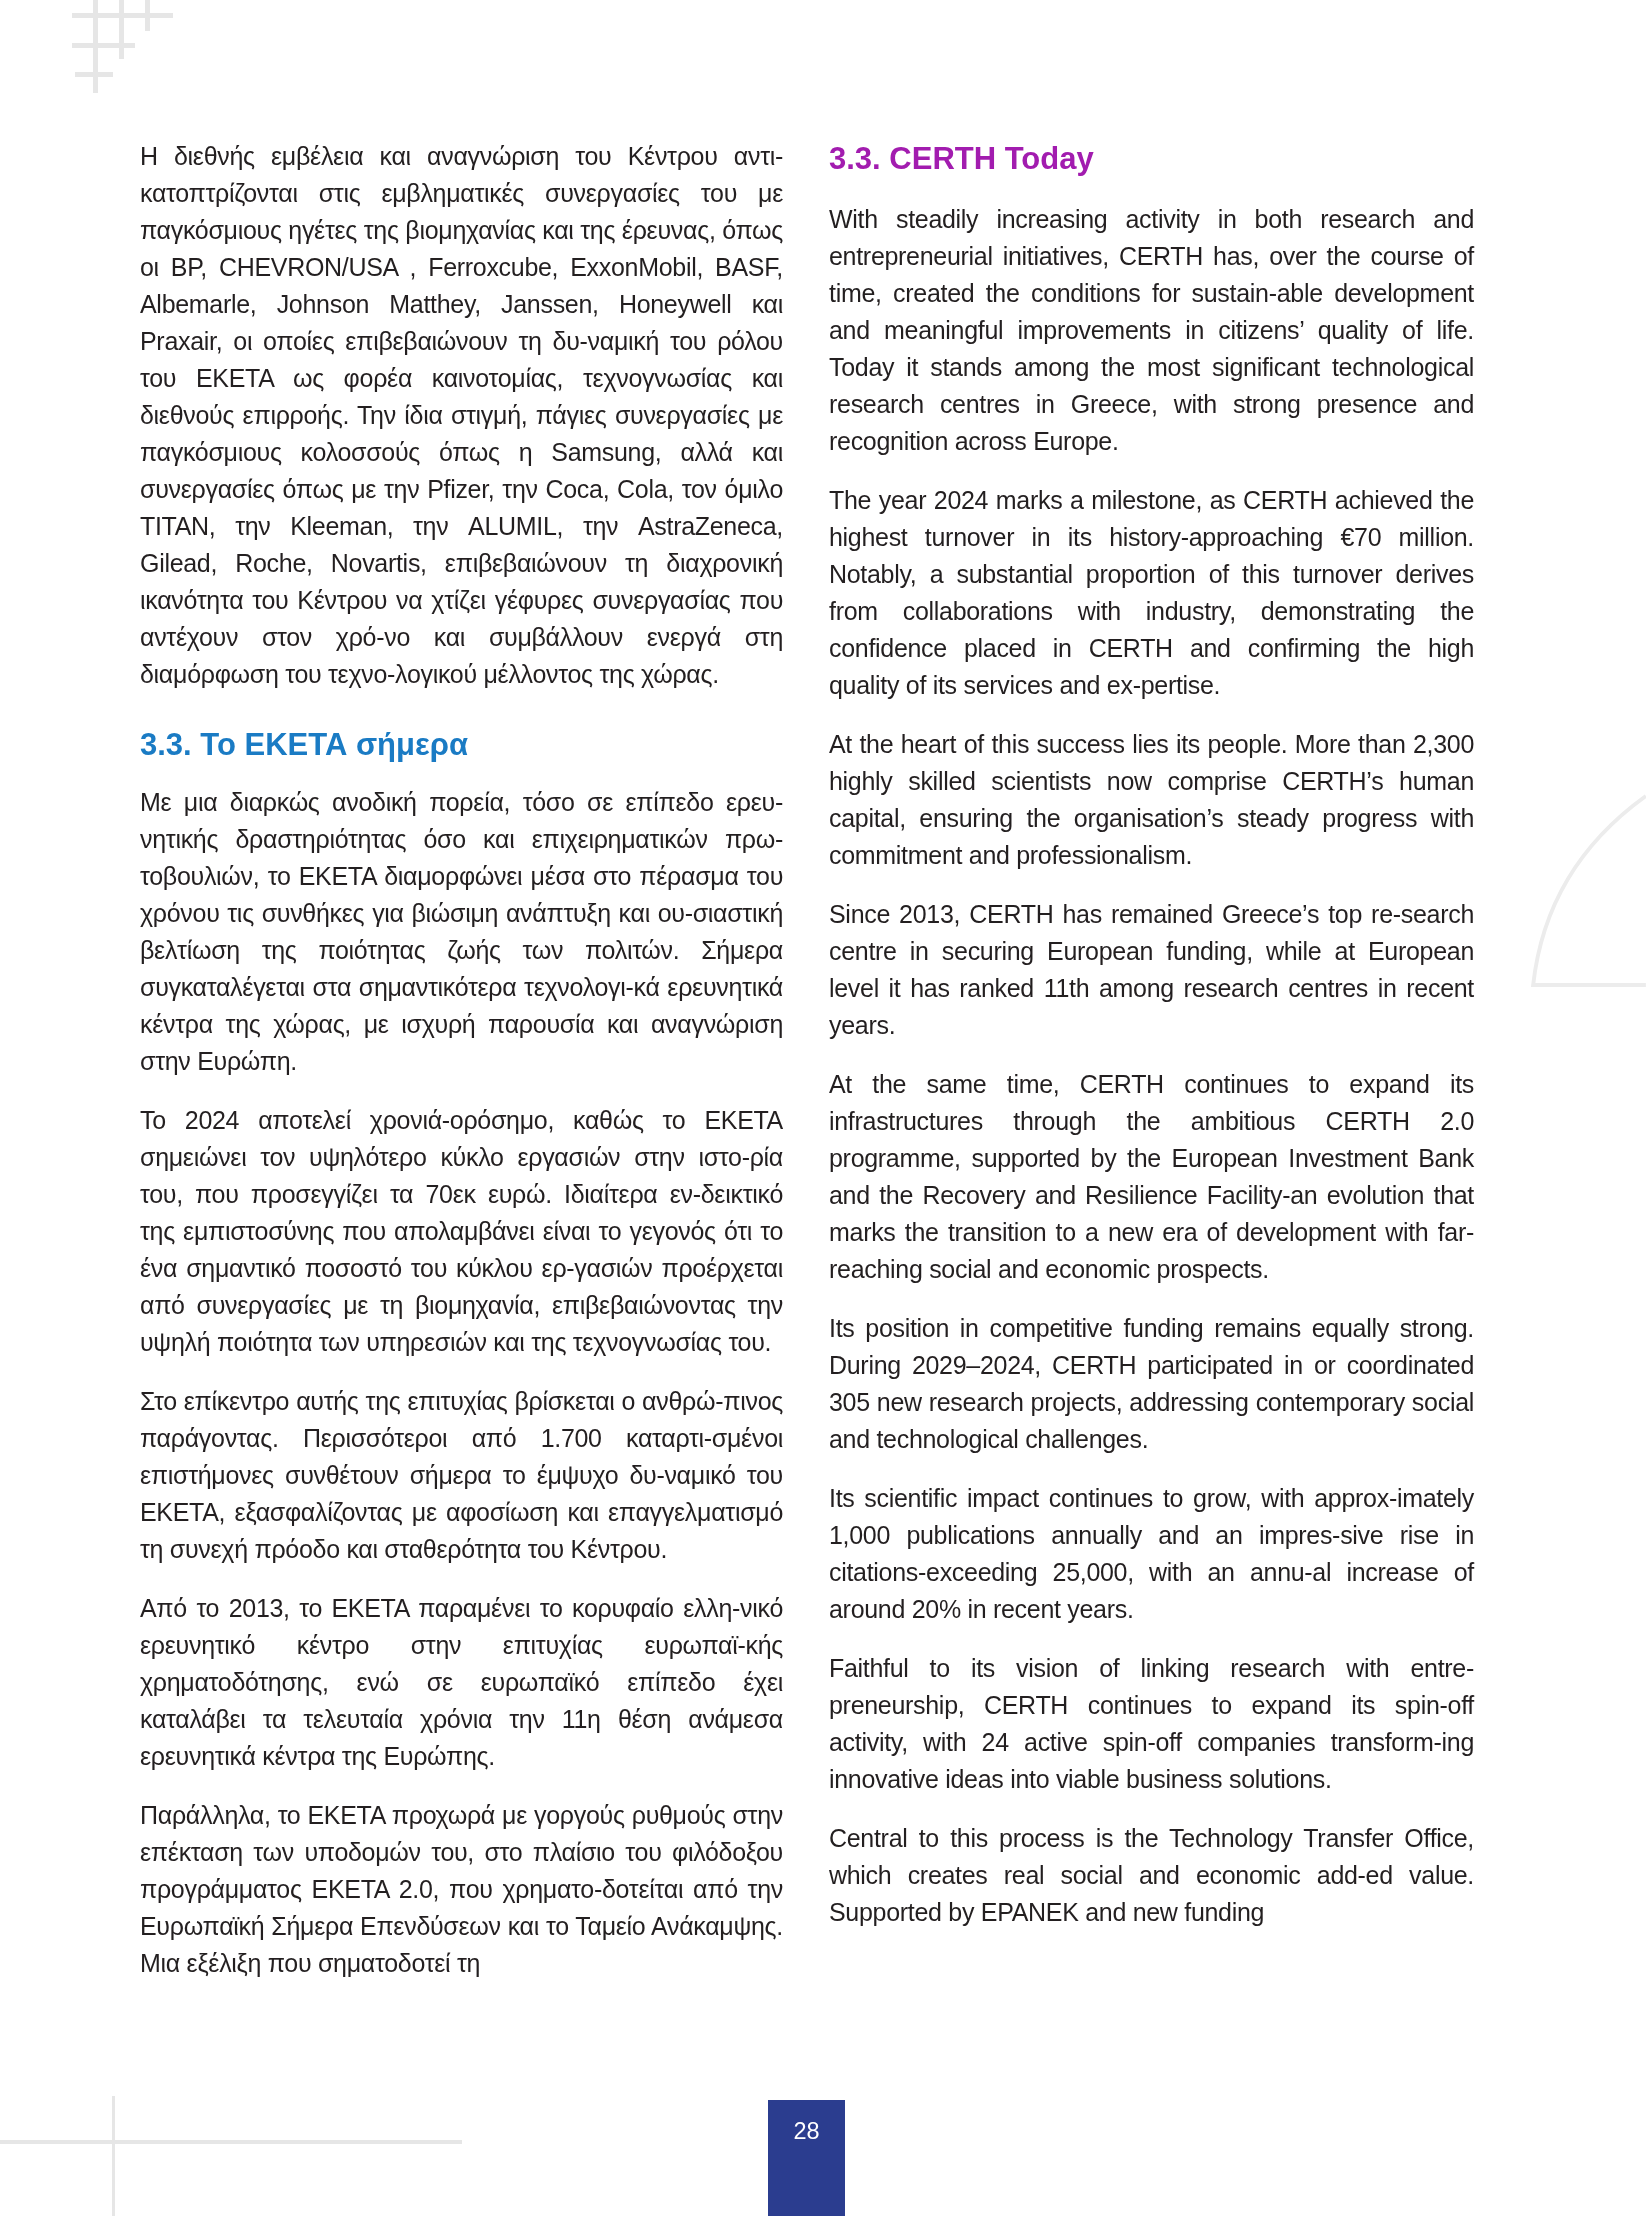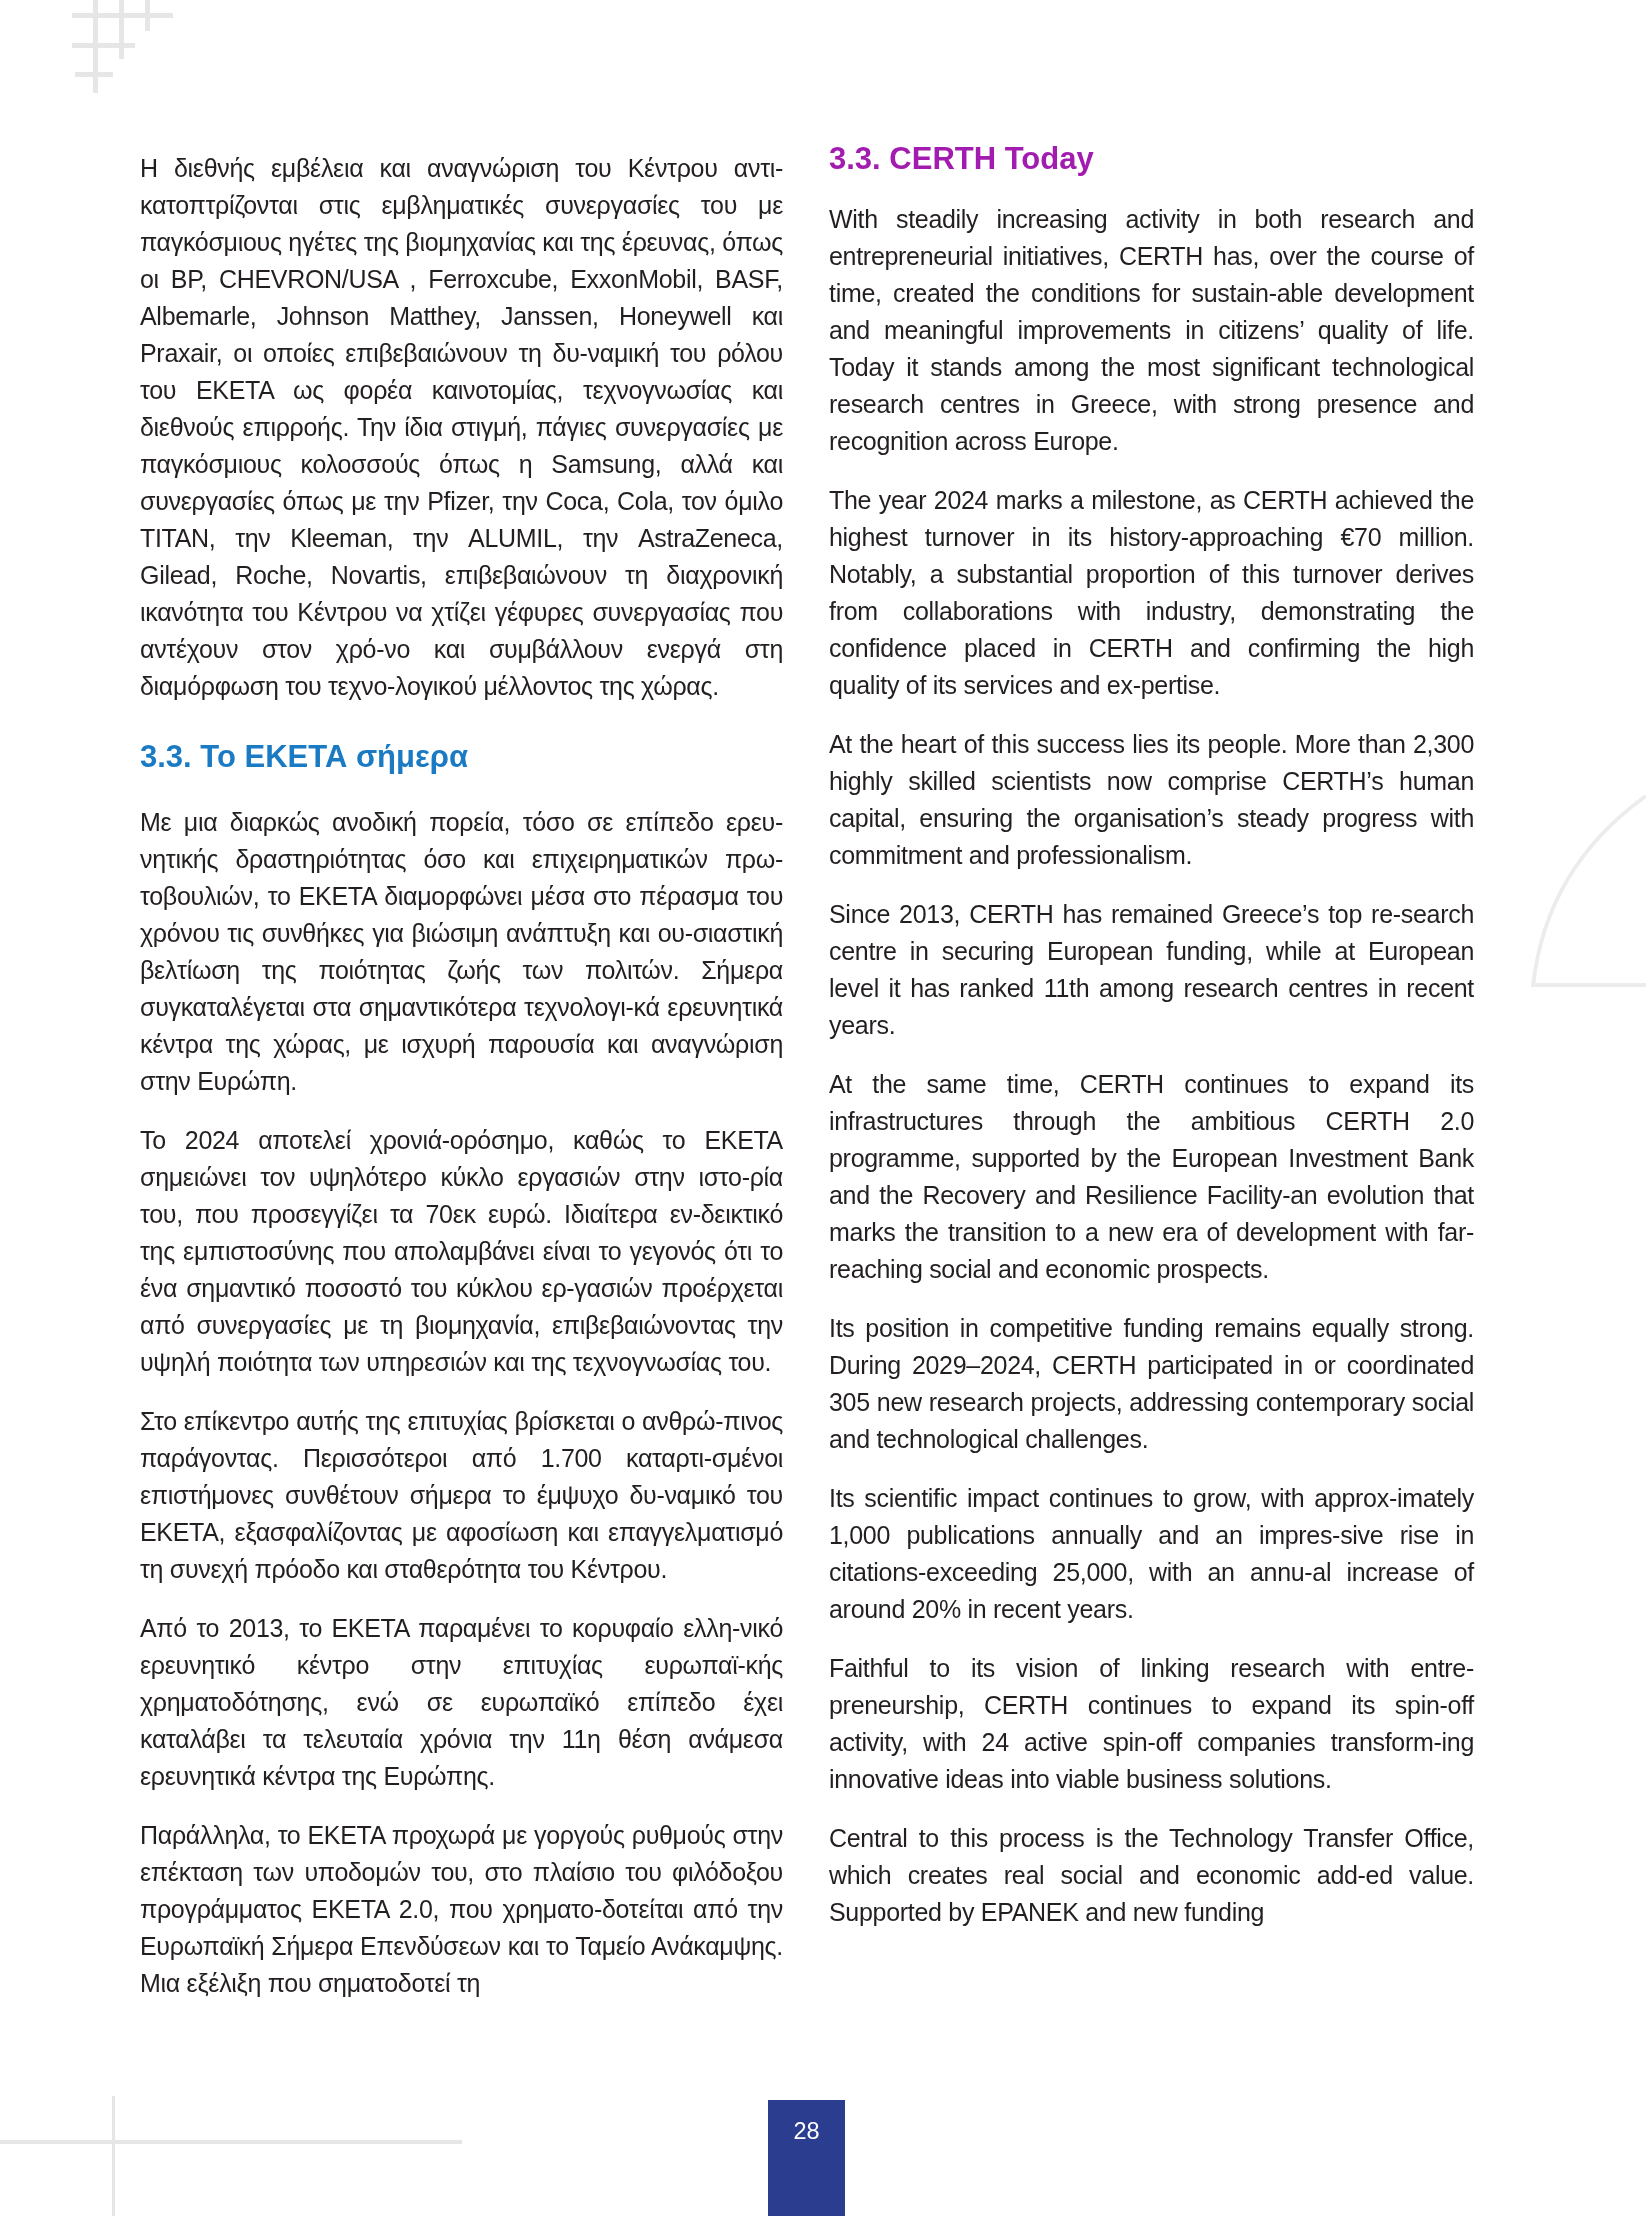--- a/index.html
+++ b/index.html
@@ -17,32 +17,32 @@
   .col.right { left: 829px; width: 645px; }
   .heading {
     color: #1a7bc4;
     font-family: "Liberation Sans", sans-serif;
     font-weight: bold;
     font-size: 31px;
     line-height: 42px;
     margin: 0 0 19.6px 0;
     letter-spacing: 0;
   }
-  .col.left .heading { margin-top: 31px; margin-bottom: 26px; }
+  .col.left .heading { margin-top: 31px; margin-bottom: 18px; }
   .col.right .heading { margin-top: 0; margin-bottom: 21px; }
   p.para {
     margin: 0 0 22px 0;
     font-family: "Liberation Sans", sans-serif;
     font-size: 25px;
     line-height: 37px;
     text-align: justify;
     hyphens: manual;
     letter-spacing: -0.3px;
   }
-  .col.left p.para:first-child { margin-top: 12px; }
+  .col.left p.para:first-child { margin-top: 0; }
 
   
   .deco { position: absolute; background: #e6e6e6; }
   .pagebox {
     position: absolute; left: 768px; top: 2100px; width: 77px; height: 132px;
     background: #2b3d8f; color: #ffffff;
     display: flex; justify-content: center; align-items: flex-start;
     font-family: "Liberation Sans", sans-serif; font-size: 23.5px;
     padding-top: 18px; box-sizing: border-box;
   }

